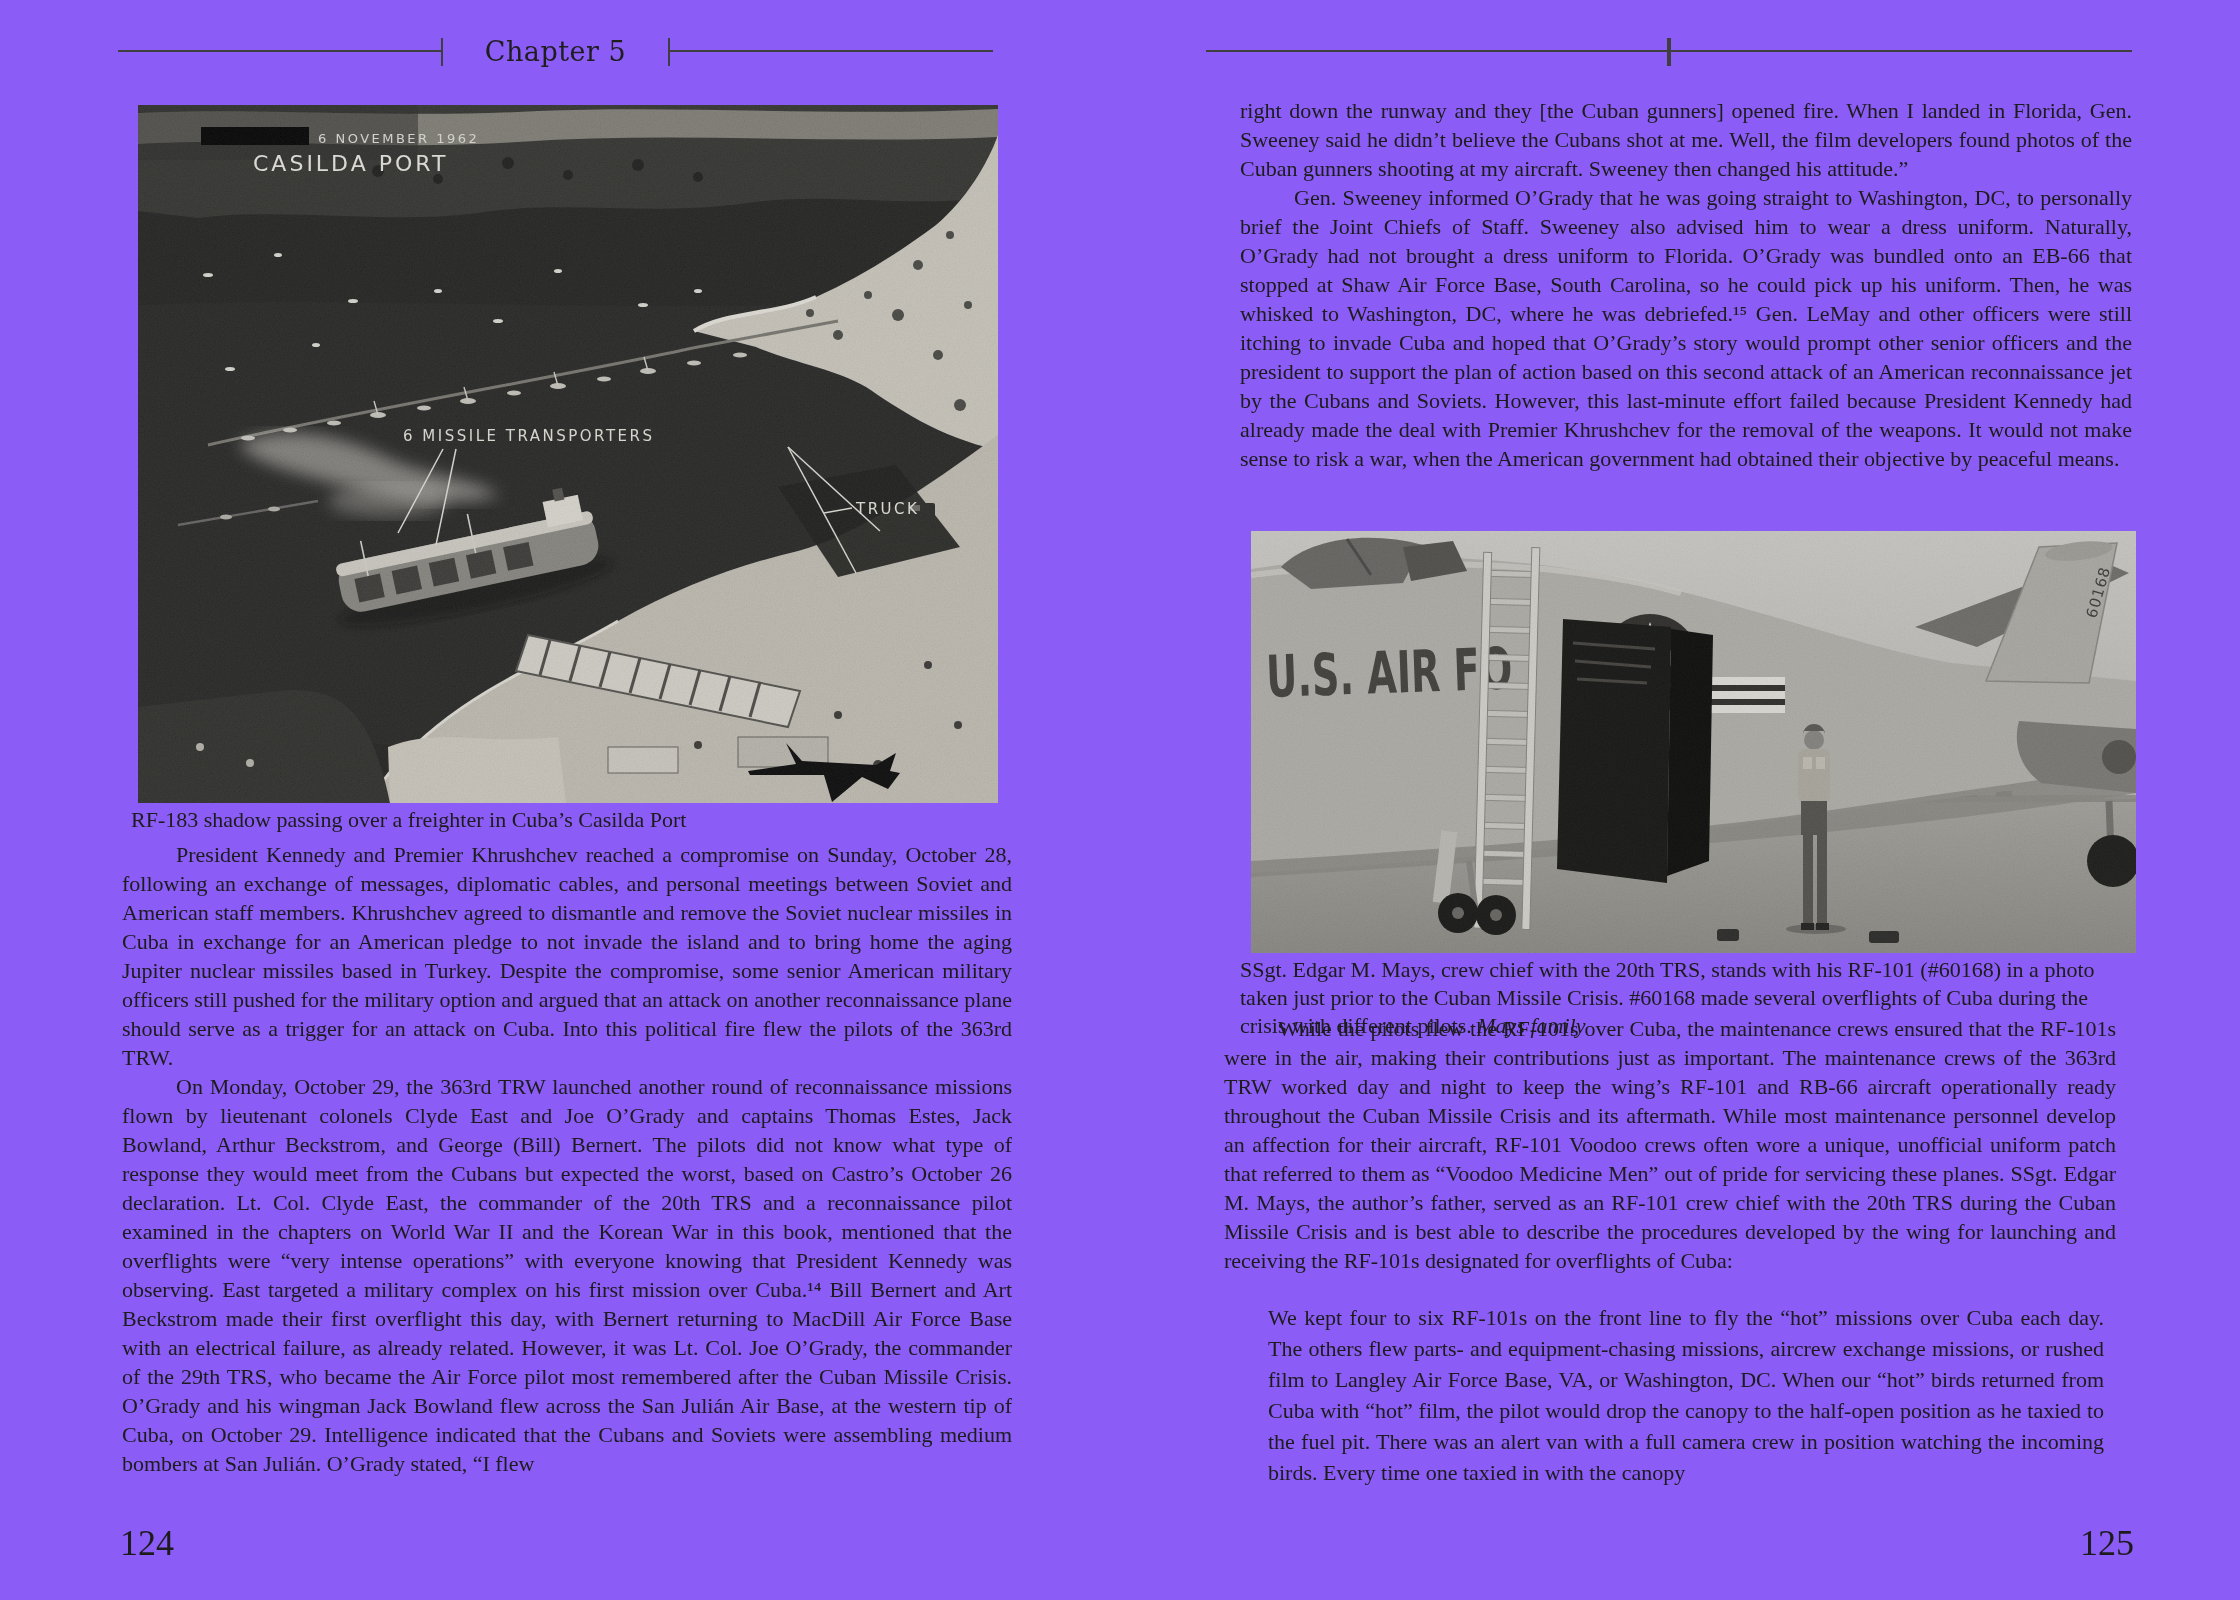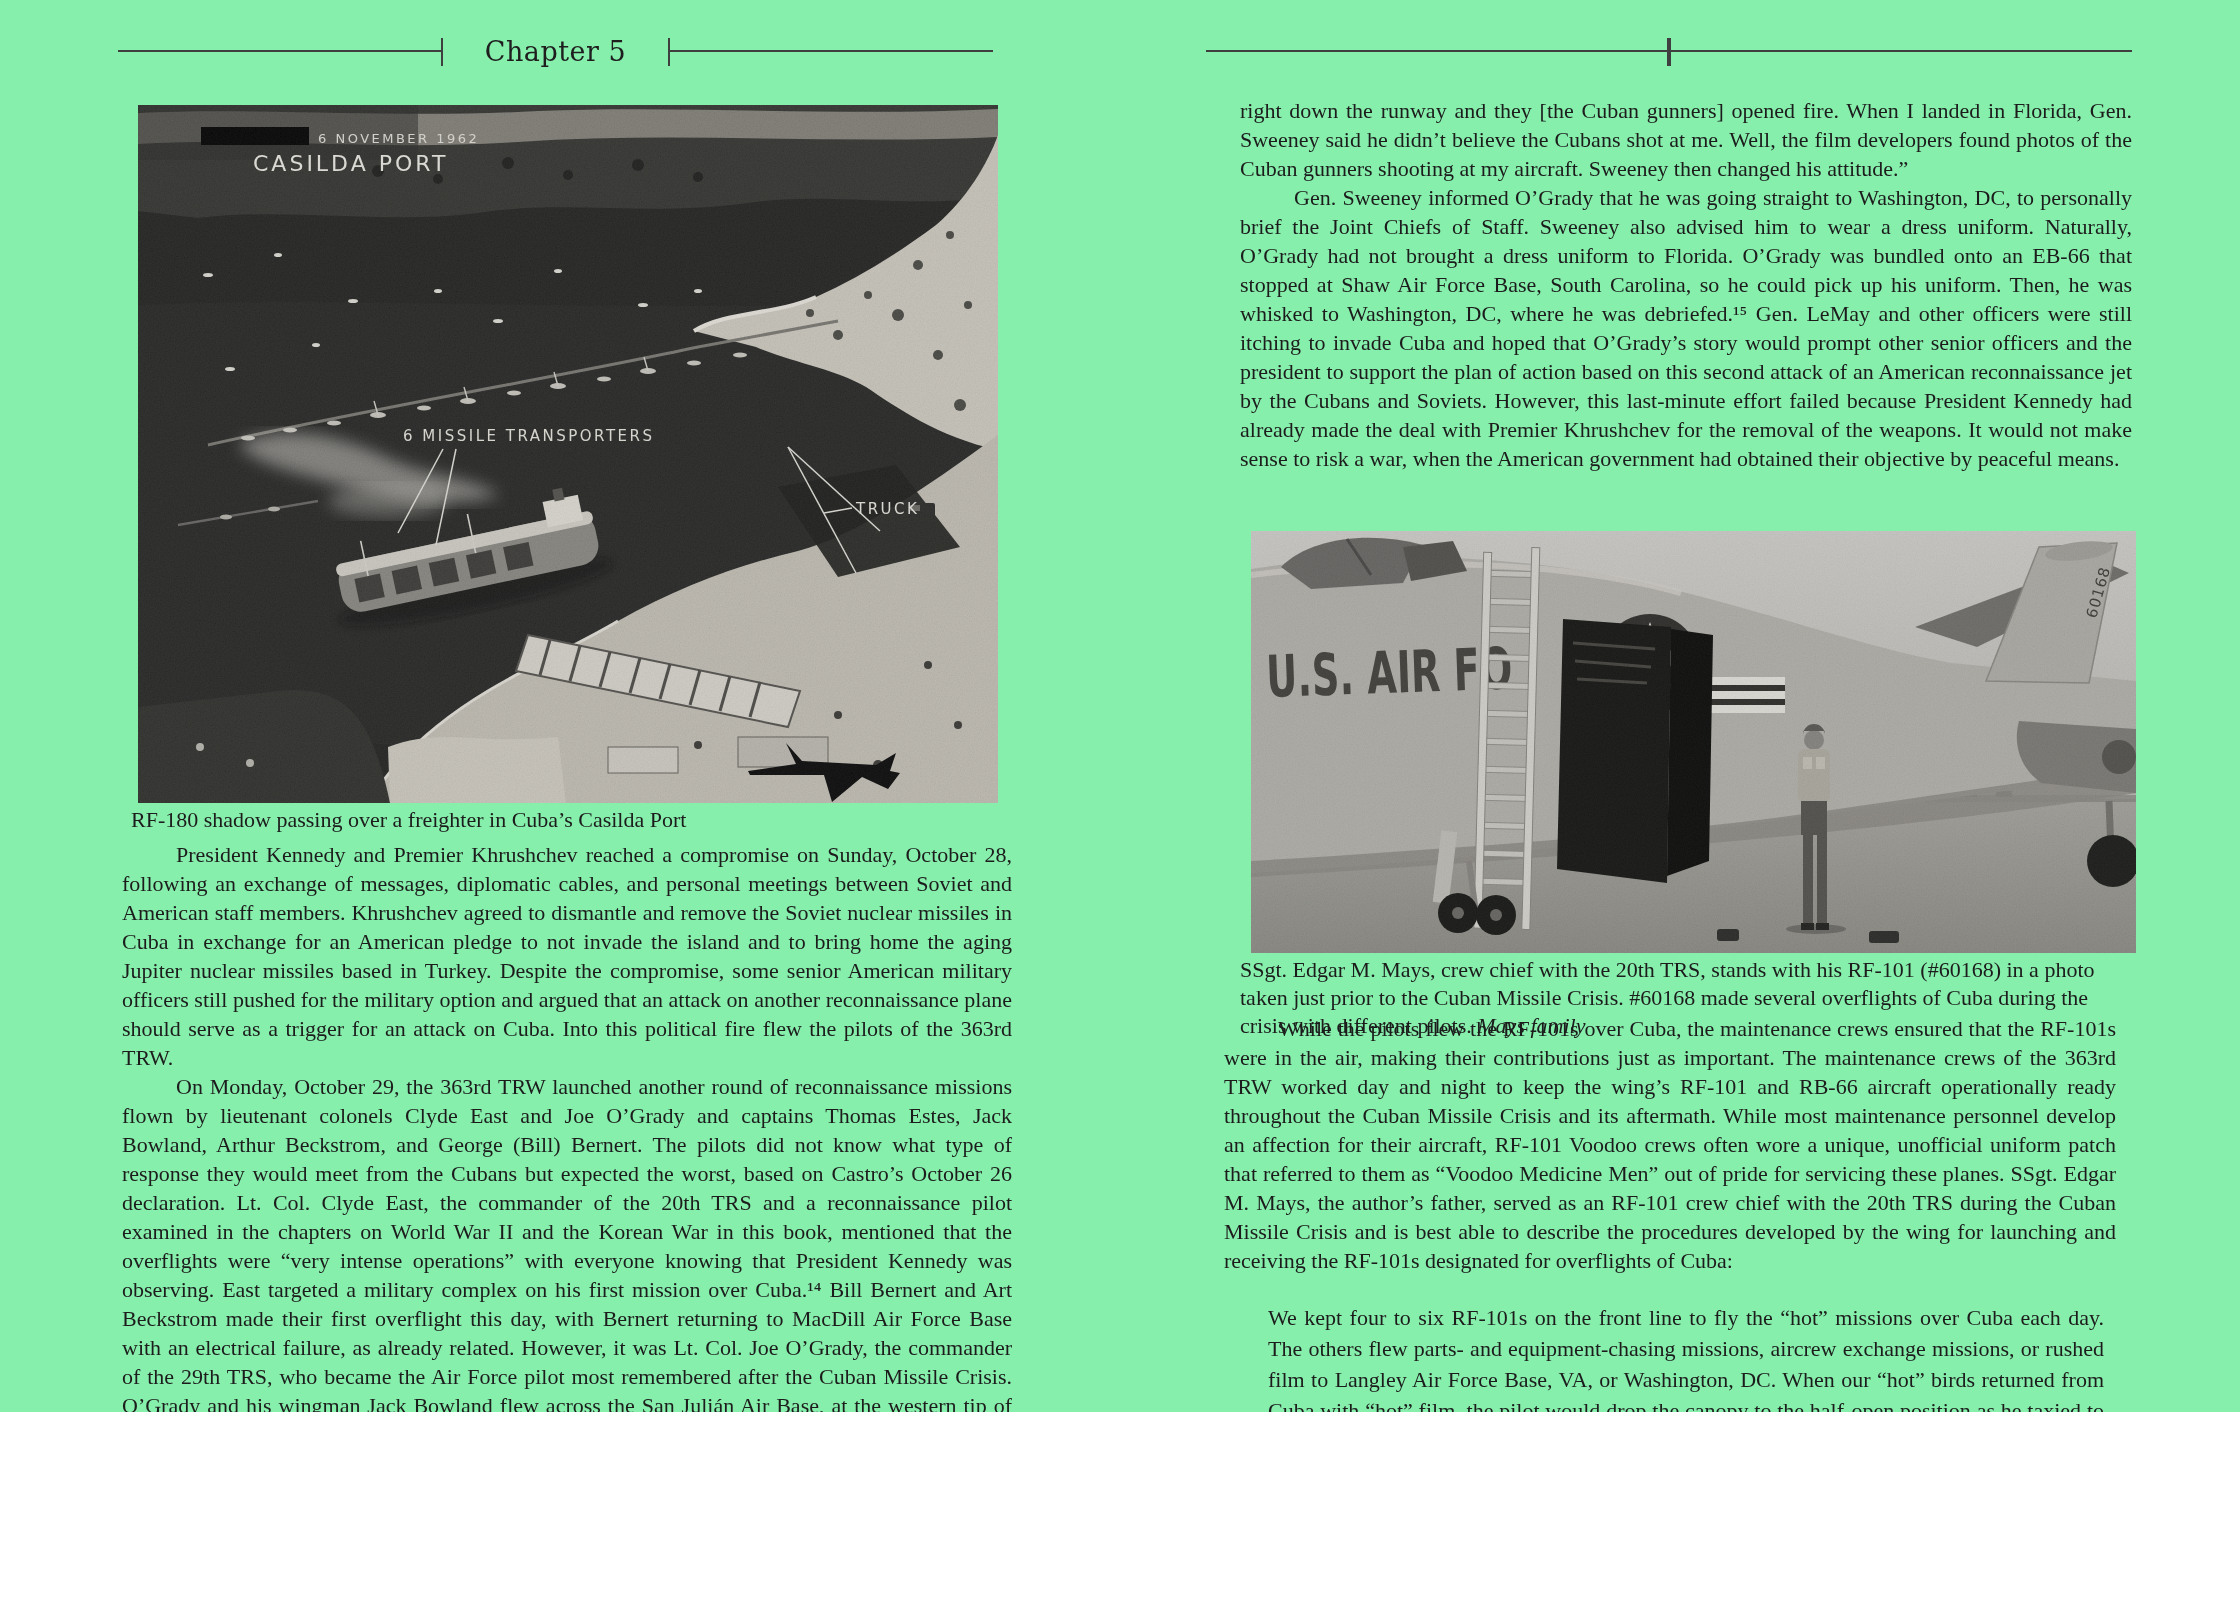--- a/index.html
+++ b/index.html
@@ -1,16 +1,16 @@
 <!DOCTYPE html>
 <html lang="en"><head>
 <meta charset="utf-8">
 <style>
   html,body{margin:0;padding:0;background:#ffffff;}
-  .spread{position:relative;width:2240px;height:1412px;background:#86efac;
+  .spread{position:relative;width:2240px;height:1600px;background:#8b5cf6;
           font-family:"Liberation Serif", serif;color:#1c1c1c;overflow:hidden;}
 
   
   .running-head{position:absolute;display:flex;align-items:center;height:34px;
                 font-family:"DejaVu Serif", serif;font-size:27px;letter-spacing:.5px;color:#1e1e1e;}
   .rule{flex:1;height:0;border-top:2px solid #3f3f3f;position:relative;}
   .rule .tick{position:absolute;top:-14px;width:2px;height:28px;background:#3f3f3f;}
   .rule-l .tick{right:0;}
   .rule-r .tick{left:0;}
   .head-title{padding:0 42px;white-space:nowrap;}
@@ -211,21 +211,21 @@
               <line x1="650" y1="342" x2="718" y2="468"></line>
             <line x1="714" y1="403" x2="686" y2="408"></line>
           </g>
           <text x="718" y="409" font-size="15" letter-spacing="2.5" fill="#f0eee7">TRUCK</text>
         </g>
 
         <rect x="0" y="0" width="860" height="698" filter="url(#grain)" opacity="0.16"></rect>
       </svg>
     </figure>
 
-    <div class="caption" style="left:131px;top:806px;width:860px;">RF-180 shadow passing over a freighter in Cuba’s Casilda Port</div>
+    <div class="caption" style="left:131px;top:806px;width:860px;">RF-183 shadow passing over a freighter in Cuba’s Casilda Port</div>
 
     <div class="bodytext" style="left:122px;top:840px;width:890px;height:682px;">
       <p class="indent">President Kennedy and Premier Khrushchev reached a compromise on Sunday, October 28, following an exchange of messages, diplomatic cables, and personal meetings between Soviet and American staff members. Khrushchev agreed to dismantle and remove the Soviet nuclear missiles in Cuba in exchange for an American pledge to not invade the island and to bring home the aging Jupiter nuclear missiles based in Turkey. Despite the compromise, some senior American military officers still pushed for the military option and argued that an attack on another reconnaissance plane should serve as a trigger for an attack on Cuba. Into this political fire flew the pilots of the 363rd TRW.</p>
       <p class="indent">On Monday, October 29, the 363rd TRW launched another round of reconnaissance missions flown by lieutenant colonels Clyde East and Joe O’Grady and captains Thomas Estes, Jack Bowland, Arthur Beckstrom, and George (Bill) Bernert. The pilots did not know what type of response they would meet from the Cubans but expected the worst, based on Castro’s October 26 declaration. Lt. Col. Clyde East, the commander of the 20th TRS and a reconnaissance pilot examined in the chapters on World War II and the Korean War in this book, mentioned that the overflights were “very intense operations” with everyone knowing that President Kennedy was observing. East targeted a military complex on his first mission over Cuba.¹⁴ Bill Bernert and Art Beckstrom made their first overflight this day, with Bernert returning to MacDill Air Force Base with an electrical failure, as already related. However, it was Lt. Col. Joe O’Grady, the commander of the 29th TRS, who became the Air Force pilot most remembered after the Cuban Missile Crisis. O’Grady and his wingman Jack Bowland flew across the San Julián Air Base, at the western tip of Cuba, on October 29. Intelligence indicated that the Cubans and Soviets were assembling medium bombers at San Julián. O’Grady stated, “I flew</p>
     </div>
 
     <div class="folio" style="left:120px;top:1522px;">124</div>
   </section>
 
   <section>

